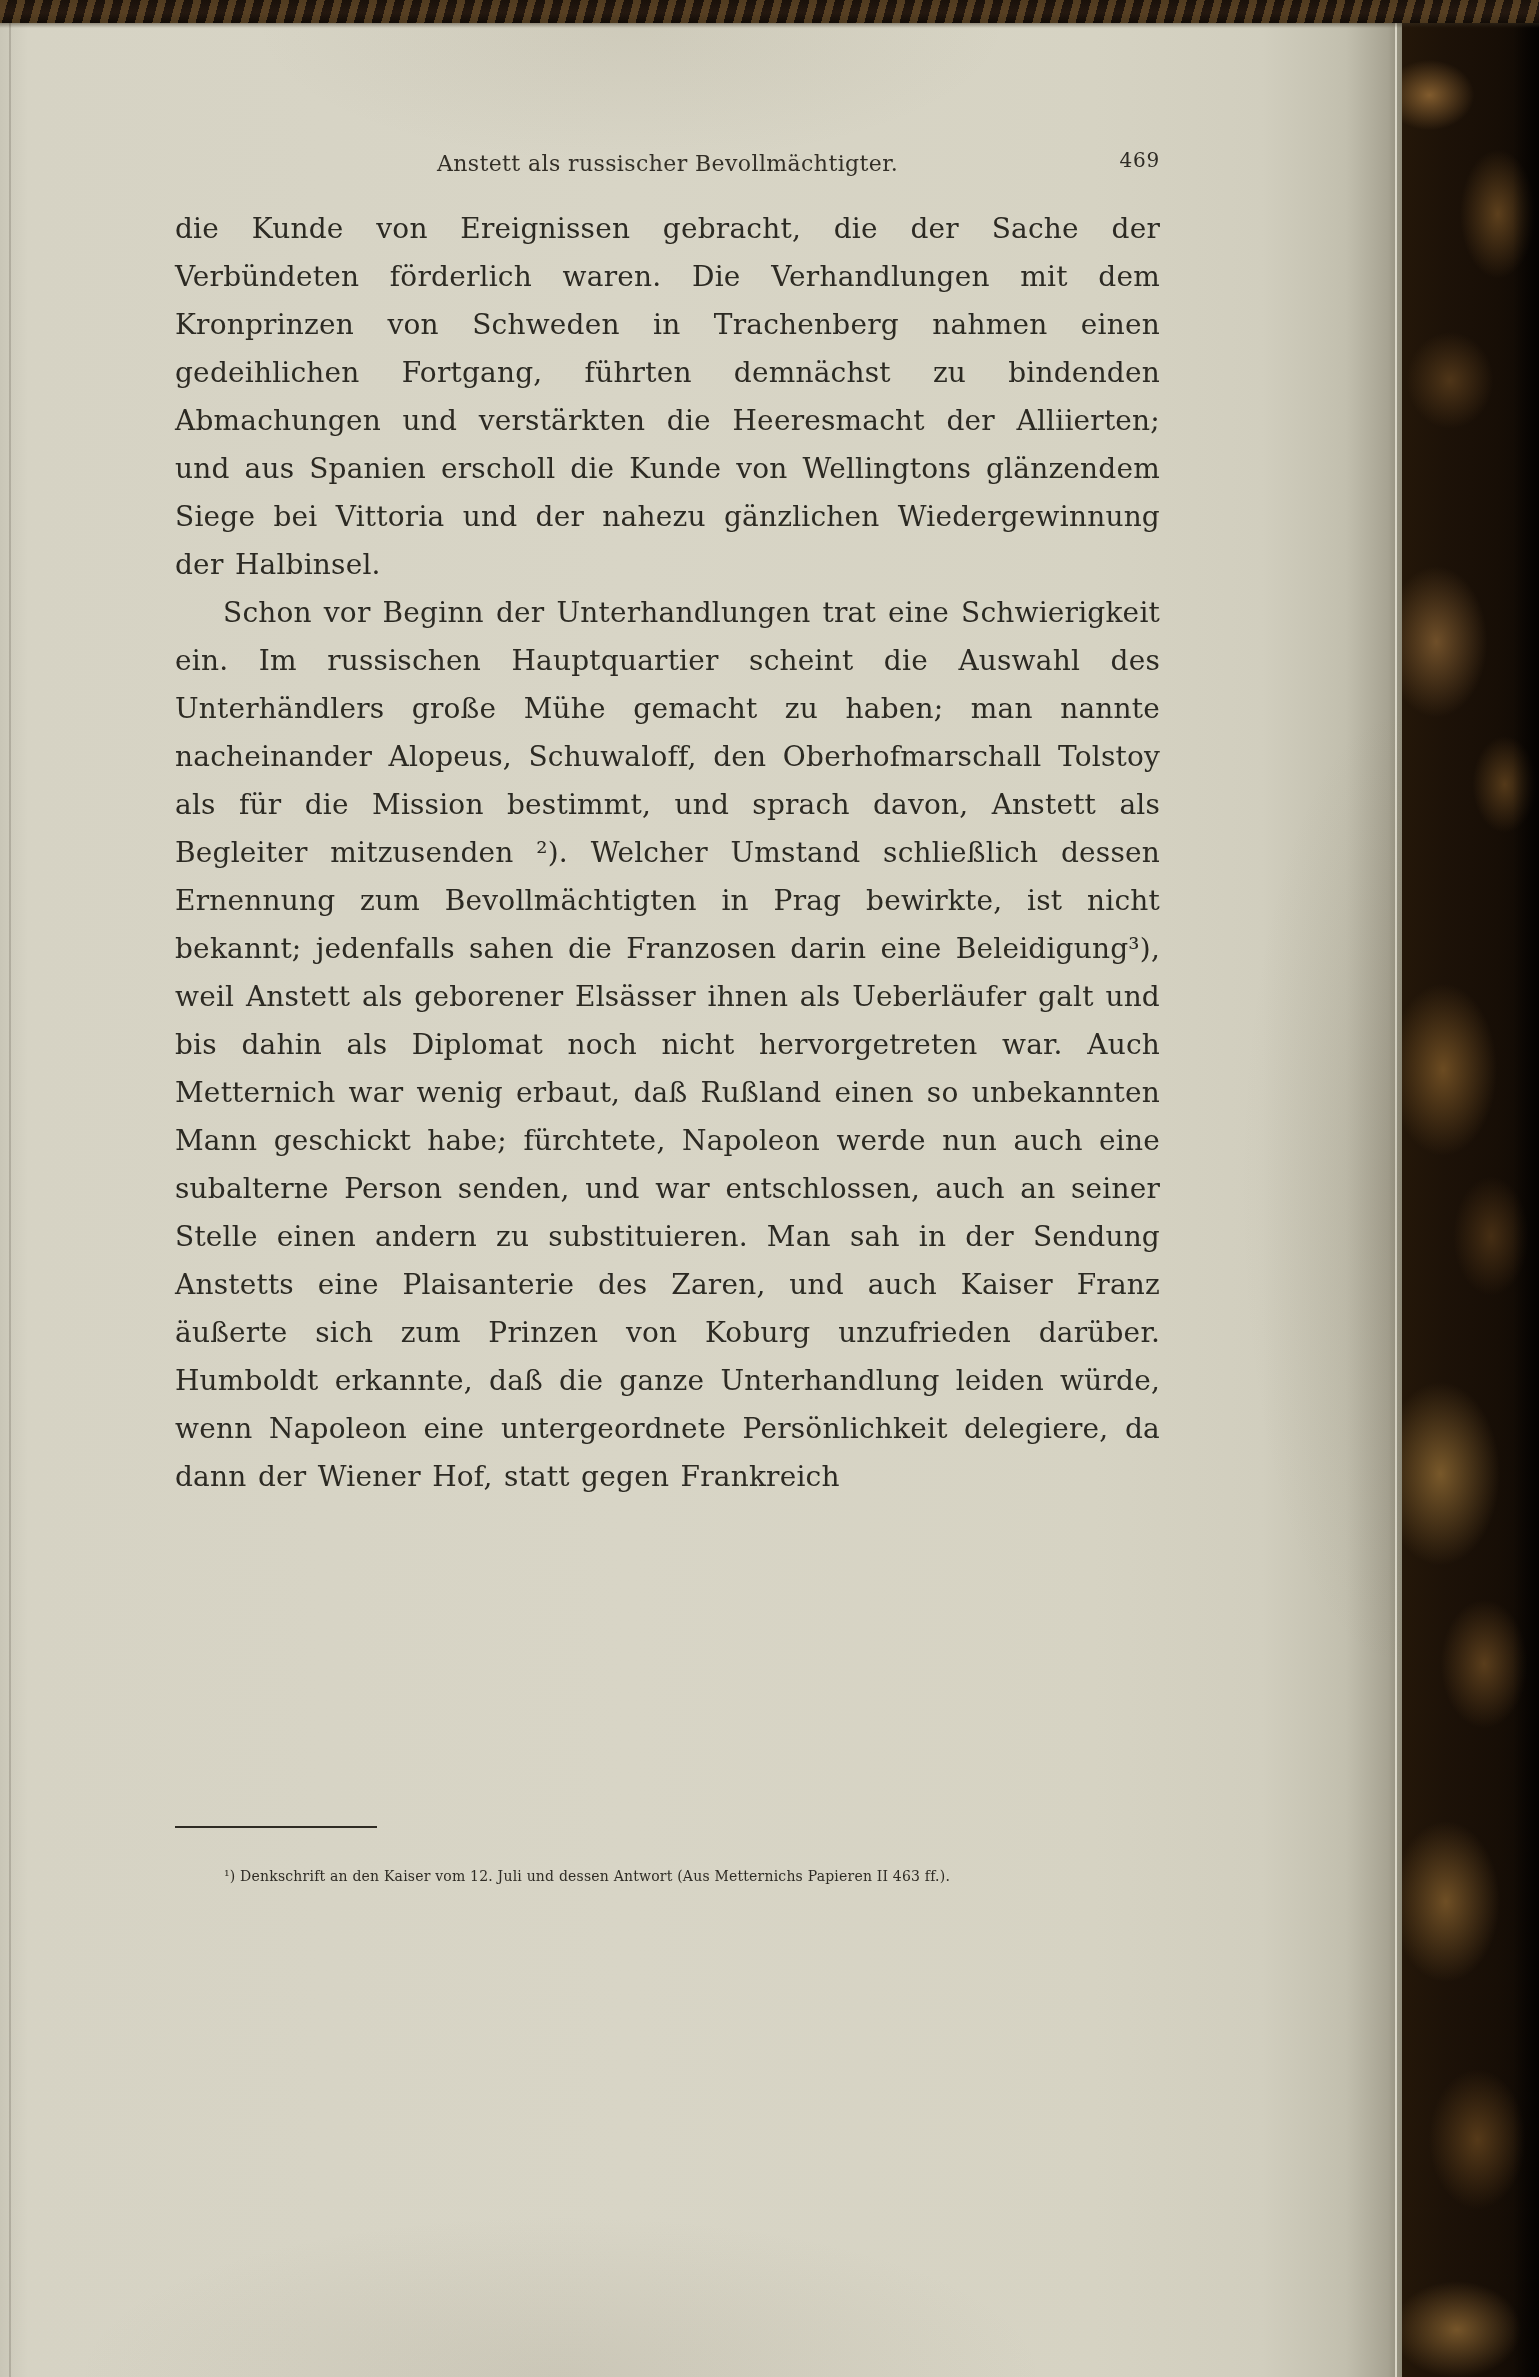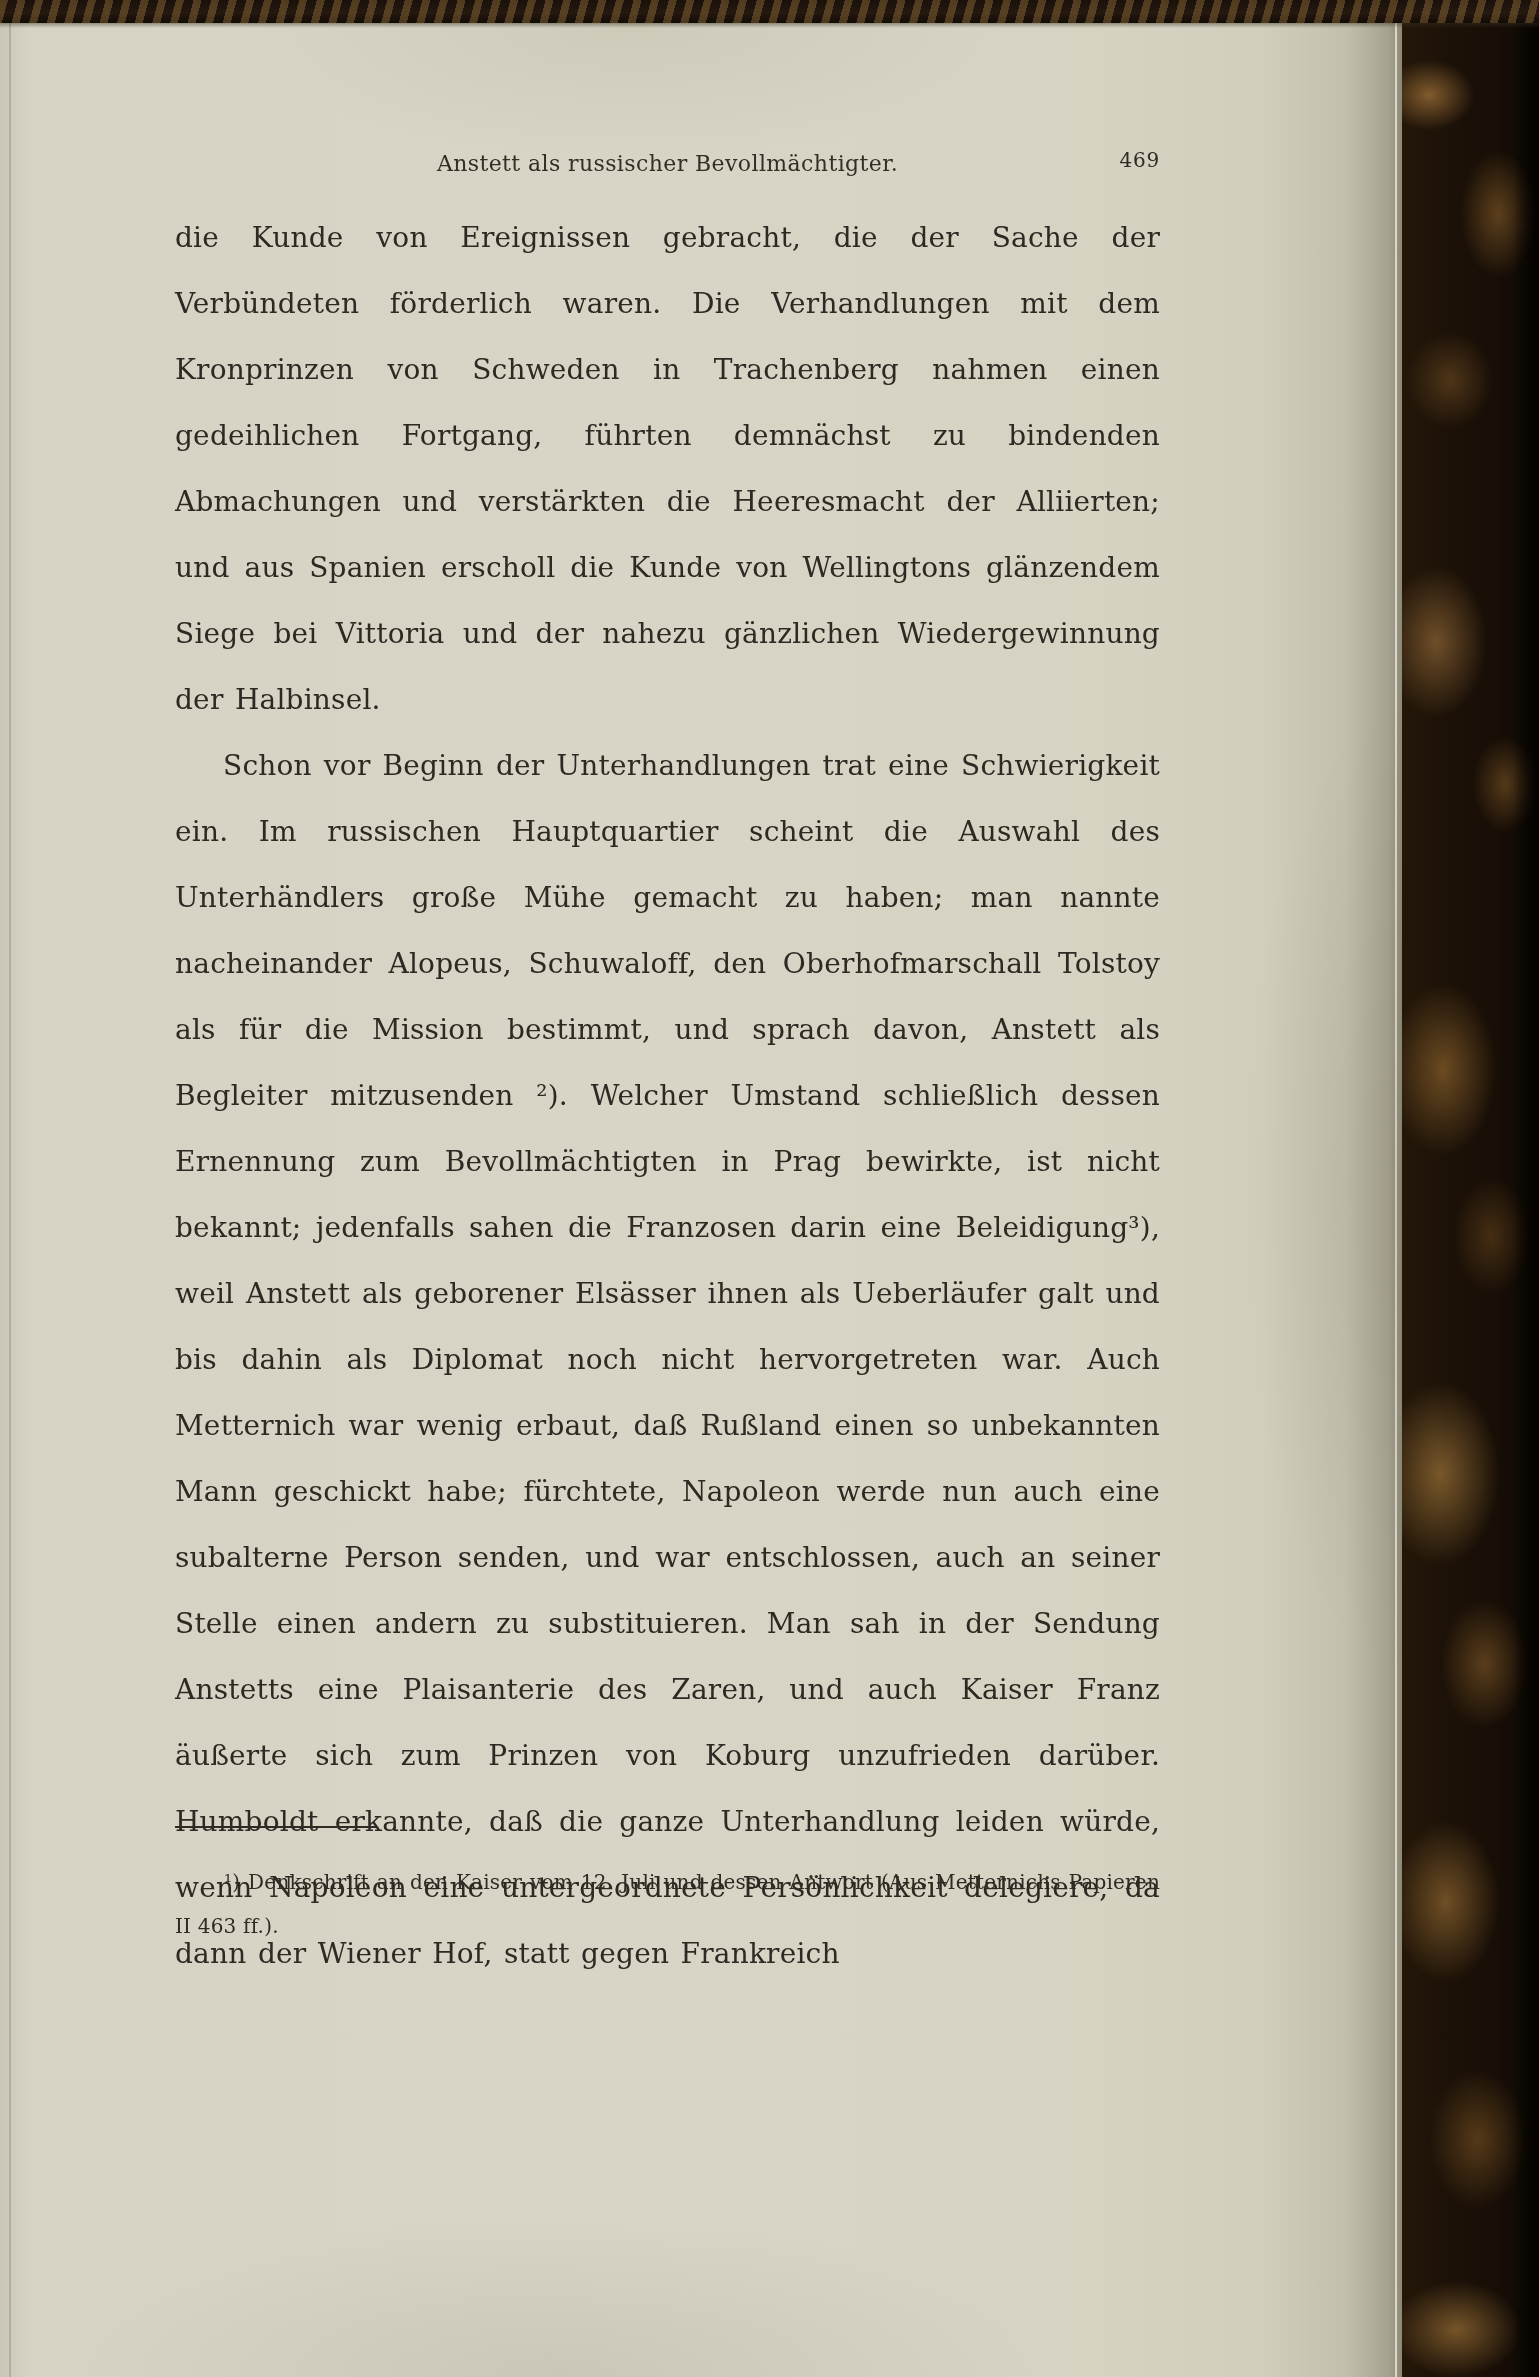--- a/index.html
+++ b/index.html
@@ -71,34 +71,34 @@
     position:absolute;left:0;right:0;text-align:center;
     font-size:22px;color:#332f27;letter-spacing:0.4px;
   }
   .page-number{
     position:absolute;right:0;top:-3.1px;
     font-size:20px;color:#2e2b24;letter-spacing:0.8px;
   }
   
   .body-text{
     position:absolute;left:175px;top:205px;width:985px;
-    font-size:28px;line-height:66px;color:#2c2a23;
+    font-size:28px;line-height:48px;color:#2c2a23;
     text-align:justify;letter-spacing:0.2px;word-spacing:2.3px;
   }
   .body-text p{margin:0;}
   .body-text p.indent{text-indent:48px;}
   
   .footnote-rule{
     position:absolute;left:175px;top:1826px;width:202px;height:0;
     border-top:2.3px solid #2e2b24;
   }
   .footnotes{
     position:absolute;left:175px;top:1850px;width:985px;
-    font-size:20px;line-height:44px;color:#2e2b24;
-    text-align:justify;letter-spacing:0.2px;margin-top:10px;
+    font-size:14px;line-height:52px;color:#2e2b24;
+    text-align:justify;letter-spacing:0.2px;
   }
   .footnotes p{margin:0;text-indent:49px;}
   
   .soil{
     position:absolute;left:0;top:0;width:1402px;height:2377px;pointer-events:none;
     background:
       radial-gradient(ellipse 539px 200px at 45% 1%, rgba(120,110,85,.10), rgba(120,110,85,0) 70%),
       radial-gradient(ellipse 693px 231px at 40% 100%, rgba(110,100,80,.12), rgba(110,100,80,0) 70%),
       radial-gradient(ellipse 231px 693px at 100% 50%, rgba(90,80,60,.10), rgba(90,80,60,0) 70%);
   }

